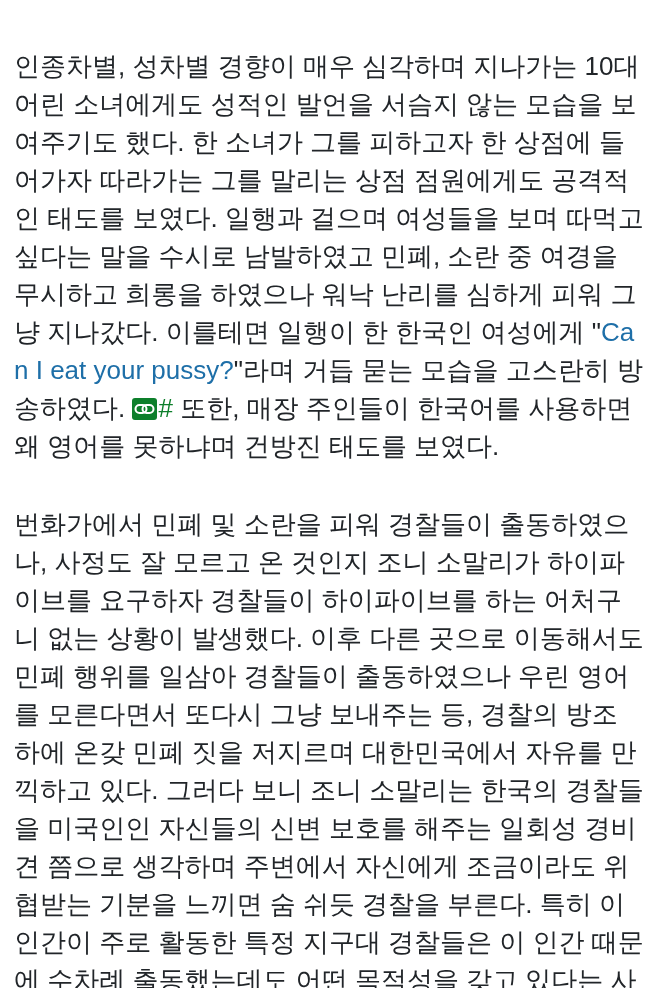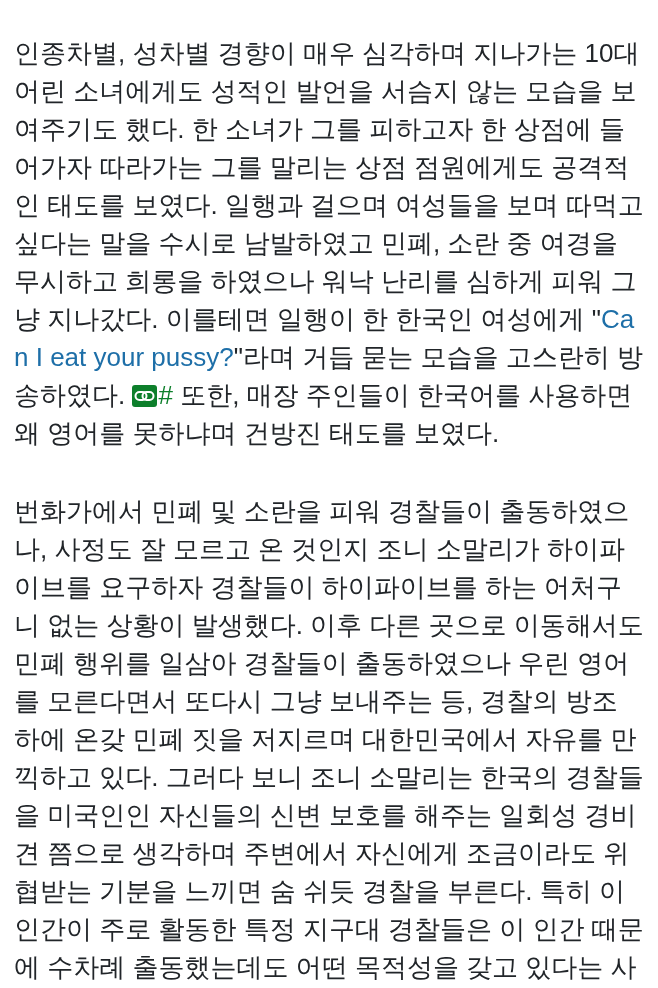--- a/index.html
+++ b/index.html
@@ -16,21 +16,21 @@
   }
   main{
     padding:34px 14px 0 14px;
     font-size:26px;
     line-height:38px;
     color:var(--text-color);
     word-break:break-all;
     overflow-wrap:break-word;
     text-align:left;
   }
-  p.para{margin:0 0 40px 0;}
+  p.para{margin:13px 0 40px 0;}
   a.wiki-link{
     color:var(--link-color);
     text-decoration:none;
     cursor:pointer;
   }
   a.ext-link{
     color:var(--green);
     text-decoration:none;
     cursor:pointer;
     white-space:nowrap;

